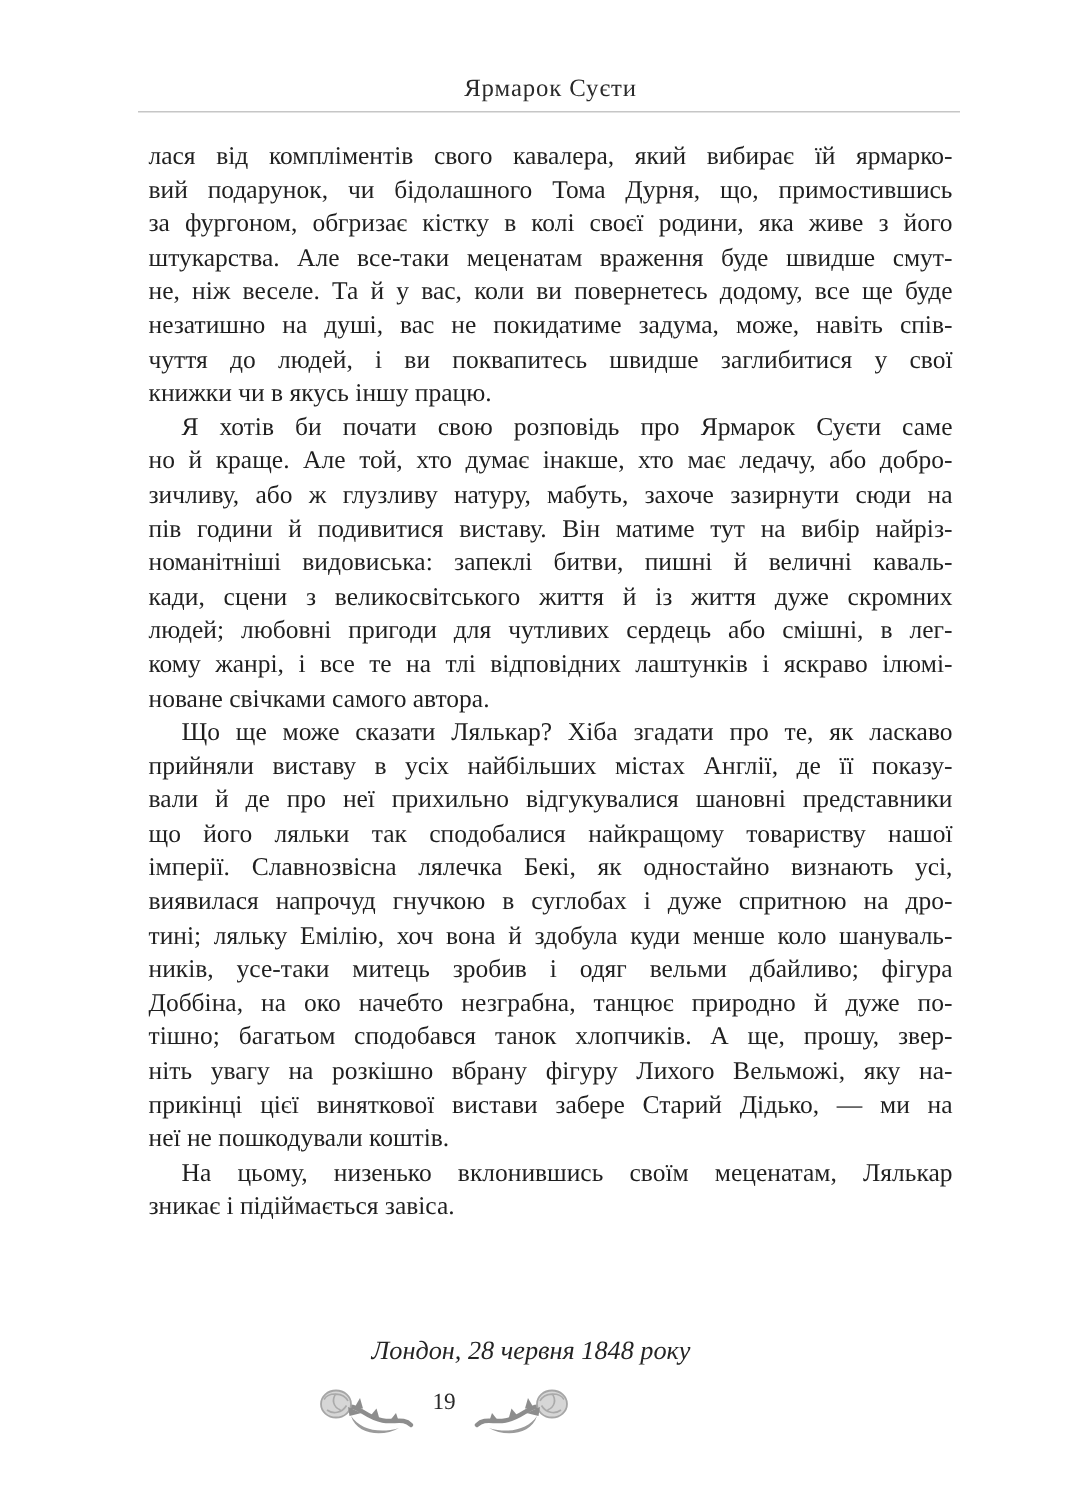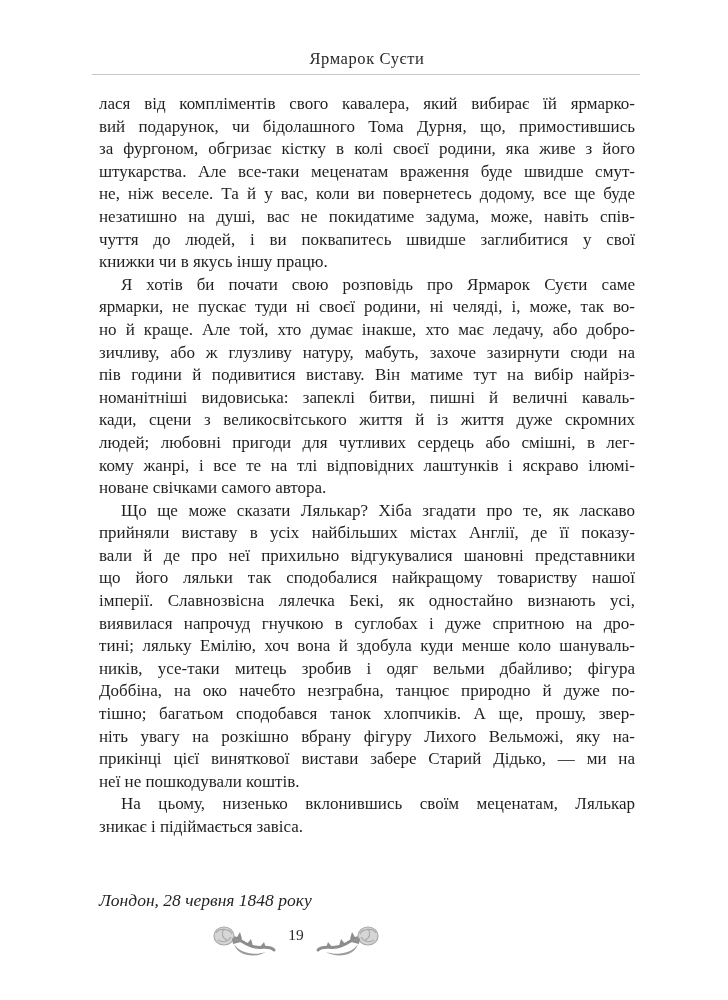--- a/index.html
+++ b/index.html
@@ -26,21 +26,21 @@
   }
   .line {
     height: 22.6px; line-height: 22.6px;
     text-align: justify; text-align-last: justify; text-justify: inter-word;
     white-space: normal; overflow: visible;
   }
   .line.end { text-align-last: left; }
   .line.indent { text-indent: 22px; }
   .dateline {
     position: absolute; top: 890px; left: 99px; width: 510px;
-    text-align: left; font-style: italic; font-size: 17.5px; color: #242424;
+    text-align: center; font-style: italic; font-size: 17.5px; color: #242424;
   }
   .footer {
     position: absolute; top: 925px; left: 0; width: 592px;
     display: flex; justify-content: center; align-items: flex-start; gap: 9px;
   }
   .page-number { font-size: 15.5px; color: #2a2a2a; margin-top: 1px; }
   .orn { display: inline-block; width: 68px; height: 36px; }
   .orn.mirrored svg { transform: scaleX(-1); }
 </style>
 </head>
@@ -55,21 +55,20 @@
     <div class="line">лася від компліментів свого кавалера, який вибирає їй ярмарко-</div>
     <div class="line">вий подарунок, чи бідолашного Тома Дурня, що, примостившись</div>
     <div class="line">за фургоном, обгризає кістку в колі своєї родини, яка живе з його</div>
     <div class="line">штукарства. Але все-таки меценатам враження буде швидше смут-</div>
     <div class="line">не, ніж веселе. Та й у вас, коли ви повернетесь додому, все ще буде</div>
     <div class="line">незатишно на душі, вас не покидатиме задума, може, навіть спів-</div>
     <div class="line">чуття до людей, і ви поквапитесь швидше заглибитися у свої</div>
     <div class="line end">книжки чи в якусь іншу працю.</div>
 
     <div class="line indent">Я хотів би почати свою розповідь про Ярмарок Суєти саме</div>
-    <div class="line">ярмарки, не пускає туди ні своєї родини, ні челяді, і, може, так во-</div>
     <div class="line">но й краще. Але той, хто думає інакше, хто має ледачу, або добро-</div>
     <div class="line">зичливу, або ж глузливу натуру, мабуть, захоче зазирнути сюди на</div>
     <div class="line">пів години й подивитися виставу. Він матиме тут на вибір найріз-</div>
     <div class="line">номанітніші видовиська: запеклі битви, пишні й величні каваль-</div>
     <div class="line">кади, сцени з великосвітського життя й із життя дуже скромних</div>
     <div class="line">людей; любовні пригоди для чутливих сердець або смішні, в лег-</div>
     <div class="line">кому жанрі, і все те на тлі відповідних лаштунків і яскраво ілюмі-</div>
     <div class="line end">новане свічками самого автора.</div>
 
     <div class="line indent">Що ще може сказати Лялькар? Хіба згадати про те, як ласкаво</div>

